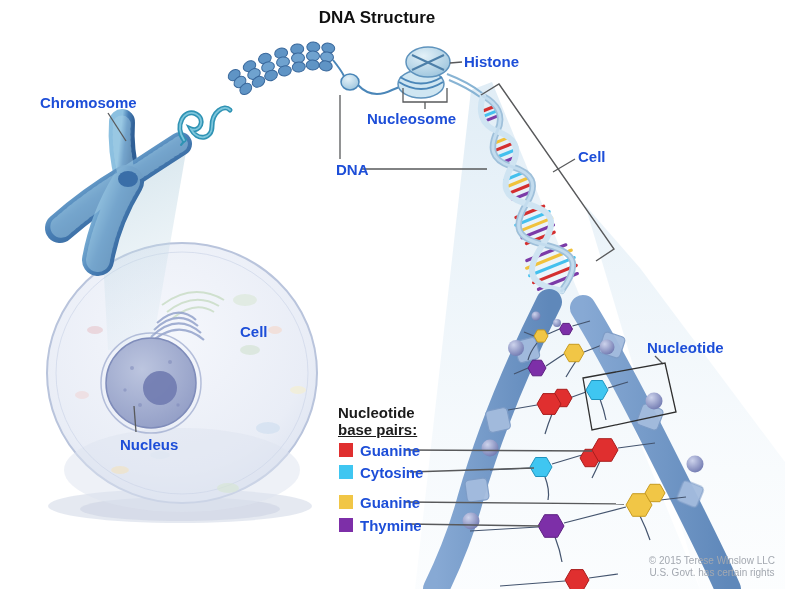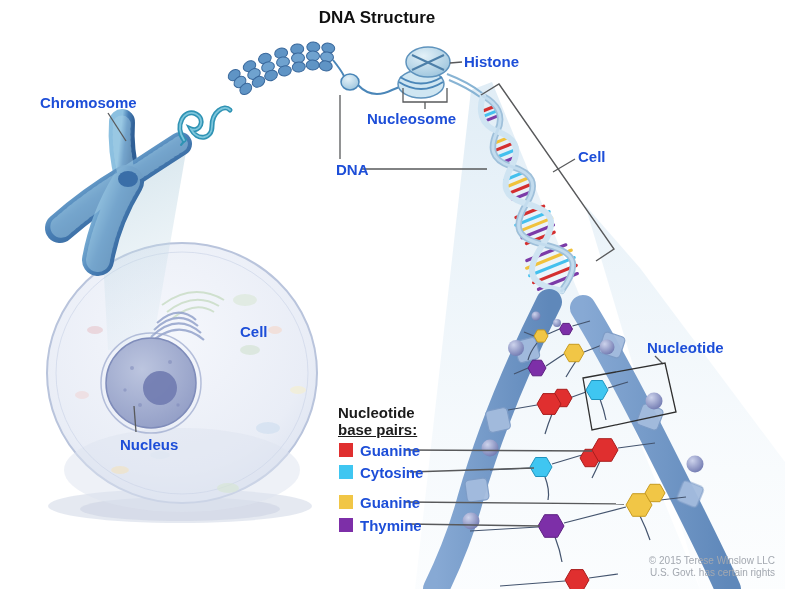--- a/index.html
+++ b/index.html
@@ -6,21 +6,21 @@
   #stage{position:relative;width:785px;height:589px;background:#ffffff;overflow:hidden;
          font-family:"Liberation Sans",sans-serif;}
   #art{position:absolute;left:0;top:0;}
   .lbl{position:absolute;color:#1d4ed8;font-weight:bold;font-size:15px;line-height:15px;white-space:nowrap;}
   .title{position:absolute;left:277px;top:8px;width:200px;text-align:center;
          font-size:17px;font-weight:bold;color:#111;}
   .legend-head{position:absolute;left:338px;color:#1b1b1b;font-weight:bold;font-size:15px;}
   .legend-row{position:absolute;left:339px;height:16px;}
   .swatch{position:absolute;left:0;top:0;width:14px;height:14px;}
   .legend-label{position:absolute;left:21px;top:0px;color:#1d4ed8;font-weight:bold;font-size:15px;line-height:15px;white-space:nowrap;}
-  .copyright{position:absolute;right:10px;top:555px;text-align:right;color:#a3a8b0;
+  .copyright{position:absolute;right:10px;top:555px;text-align:center;color:#a3a8b0;
              font-size:10px;line-height:11.5px;font-weight:normal;}
 </style>
 </head>
 <body>
 
 <div id="stage">
 
 <svg id="art" width="785" height="589" viewBox="0 0 785 589" xmlns="http://www.w3.org/2000/svg">
   <defs>
     <linearGradient id="gradChrom" x1="0" y1="0" x2="1" y2="1">

